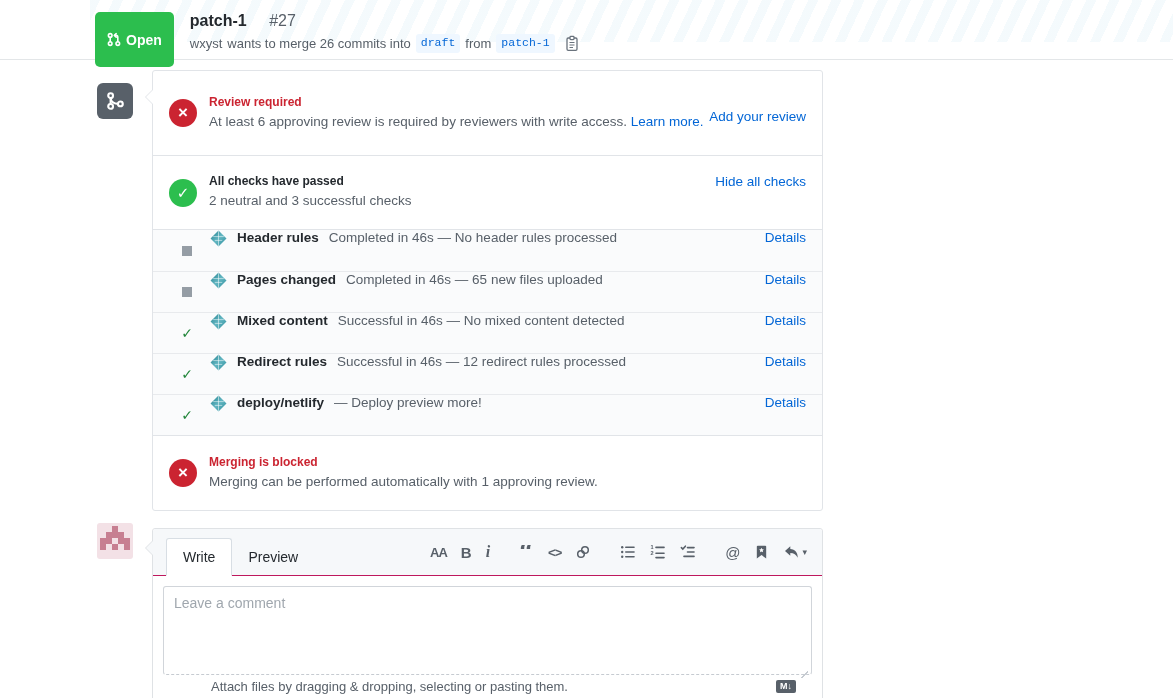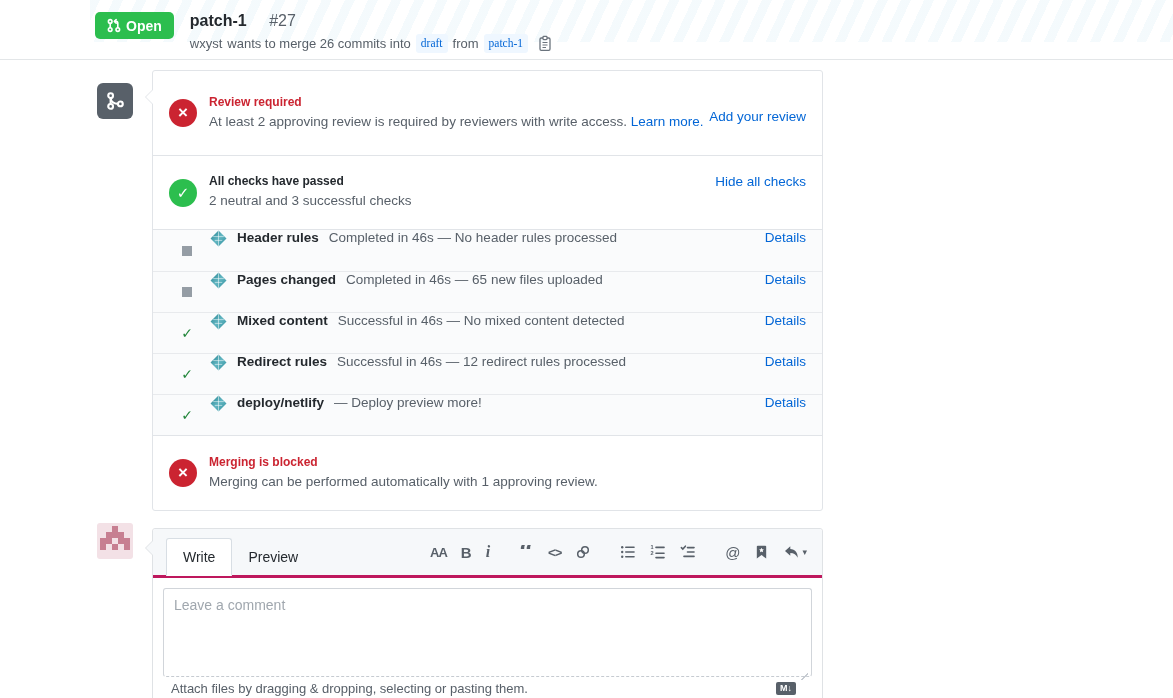--- a/index.html
+++ b/index.html
@@ -6,28 +6,28 @@
     font-family:"Liberation Sans","DejaVu Sans",sans-serif;color:#24292e;font-size:14px;}
   a{text-decoration:none;color:#0366d6;cursor:pointer;}
 
   
   .top-texture{position:absolute;left:90px;top:0;right:0;height:42px;opacity:.5;pointer-events:none;
     background:repeating-linear-gradient(115deg, rgba(216,237,246,.55) 0 9px, rgba(255,255,255,0) 9px 21px);}
 
   
   .pr-header{position:absolute;left:95px;top:12px;display:flex;align-items:flex-start;}
   .state-badge{display:inline-flex;align-items:center;gap:5px;background:#2cbe4e;color:#fff;
-    font-weight:bold;font-size:14px;padding:6px 12px;border-radius:5px;line-height:1;}
+    font-weight:bold;font-size:14px;padding:20px 12px;border-radius:5px;line-height:1;}
   .pr-title-block{margin-left:16px;}
   .pr-title{font-size:16px;line-height:18px;}
   .pr-title .branch-title{font-weight:bold;color:#24292e;}
   .pr-title .pr-number{color:#586069;font-weight:normal;margin-left:18px;}
   .pr-subtitle{margin-top:4px;font-size:13px;color:#586069;display:flex;align-items:center;gap:5px;}
   .pr-subtitle .author{font-weight:normal;color:#586069;}
-  .branch-label{font-family:Liberation Serif, serif;font-size:11.5px;color:#0366d6;
+  .branch-label{font-family:Liberation Mono, monospace;font-size:11.5px;color:#0366d6;
     background:#eff7ff;padding:2px 5px;border-radius:3px;line-height:1.3;}
   .clipboard-btn{display:inline-flex;margin-left:4px;cursor:pointer;}
 
   .page-divider{position:absolute;left:0;top:59px;width:1173px;height:1px;background:#e3e6e8;}
 
   
   .timeline-badge{position:absolute;left:97px;top:83px;width:36px;height:36px;background:#586069;
     border-radius:6px;display:flex;align-items:center;justify-content:center;}
   .avatar{position:absolute;left:97px;top:523px;width:36px;height:36px;border-radius:3px;overflow:hidden;}
 
@@ -65,21 +65,21 @@
   .check-desc{color:#586069;white-space:nowrap;overflow:hidden;}
   .details-link{position:absolute;right:16px;font-size:13.5px;}
 
   
   .comment-box{position:absolute;left:152px;top:528px;width:671px;height:200px;background:#fff;
     border:1px solid #dfe2e5;border-radius:3px;box-sizing:border-box;}
   .comment-box::before{content:"";position:absolute;left:-8px;top:11px;border:8px solid transparent;
     border-left:none;border-right:8px solid #dfe2e5;}
   .comment-box::after{content:"";position:absolute;left:-7px;top:11px;border:8px solid transparent;
     border-left:none;border-right:8px solid #f6f8fa;}
-  .comment-header{position:relative;height:46px;background:#f6f8fa;border-bottom:3px solid #be185d;
+  .comment-header{position:relative;height:46px;background:#f6f8fa;border-bottom:1px solid #be185d;
     border-radius:3px 3px 0 0;display:flex;align-items:flex-end;}
   .tab{font-size:14px;padding:10px 16px;color:#24292e;cursor:pointer;}
   .tab.active{background:#fff;border:1px solid #d8dee4;border-bottom-color:#fff;border-radius:3px 3px 0 0;
     margin:9px 0 -1px 13px;position:relative;z-index:1;}
   .toolbar{position:absolute;right:8px;top:0;height:46px;display:flex;align-items:center;color:#586069;}
   .tb{padding:0 7px;display:flex;align-items:center;justify-content:center;cursor:pointer;color:#586069;}
   .tb.group-start{margin-left:15px;}
   .tb-aa{font-size:13px;font-weight:bold;letter-spacing:-1px;}
   .tb-b{font-size:15px;font-weight:bold;}
   .tb-i{font-family:"Liberation Serif","DejaVu Serif",serif;font-style:italic;font-size:16px;font-weight:bold;}
@@ -91,21 +91,21 @@
 
   .comment-body{position:relative;padding:10px;}
   .comment-textarea{display:block;width:100%;height:89px;box-sizing:border-box;resize:none;
     border:1px solid #d1d5da;border-bottom:1px dashed #c6cbd1;border-radius:3px;padding:8px 10px;
     font-family:"Liberation Sans","DejaVu Sans",sans-serif;font-size:14px;color:#24292e;outline:none;}
   .comment-textarea::placeholder{color:#a0a7ae;}
   .grip{position:absolute;right:14px;top:92px;width:10px;height:10px;
     background:repeating-linear-gradient(135deg,#c6cbd1 0 1.5px,transparent 1.5px 4.5px);
     clip-path:polygon(100% 0,100% 100%,0 100%);}
   .attach-row{position:relative;display:flex;align-items:center;padding:4px 16px 0 8px;
-    font-size:13px;color:#586069;}
+    font-size:13px;color:#586069;margin-left:40px;}
   .md-badge{margin-left:auto;background:#586069;color:#fff;font-size:9px;font-weight:bold;
     padding:2px 4px;border-radius:2px;line-height:1.1;letter-spacing:0;}
   svg{display:block;}
 </style>
 </head>
 <body>
 
 <svg width="0" height="0" style="position:absolute">
   <defs>
     <linearGradient id="nlg" x1="0" y1="0" x2="1" y2="1">
@@ -163,21 +163,21 @@
   </svg>
 </div>
 
 <section class="merge-box">
 
   <div class="merge-section sec-review">
     <div class="status-circle red">×</div>
     <div class="section-text">
       <h3 class="red">Review required</h3>
       <p>
-        <span>At least 2 approving review is required by reviewers with write access.</span>
+        <span>At least 6 approving review is required by reviewers with write access.</span>
         <a>Learn more.</a>
       </p>
     </div>
     <a class="section-action">Add your review</a>
   </div>
 
   <div class="merge-section sec-checks">
     <div class="status-circle green">✓</div>
     <div class="section-text">
       <h3>All checks have passed</h3>

